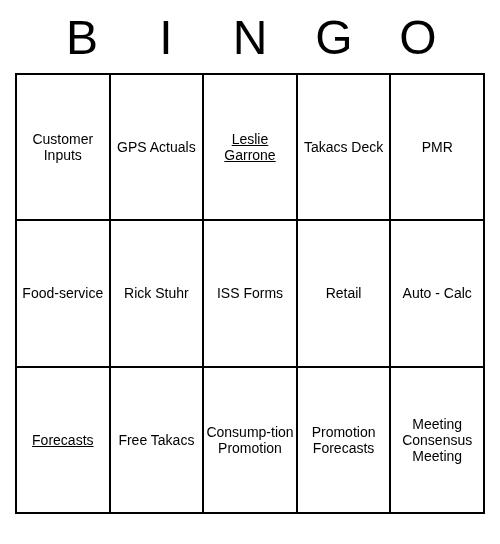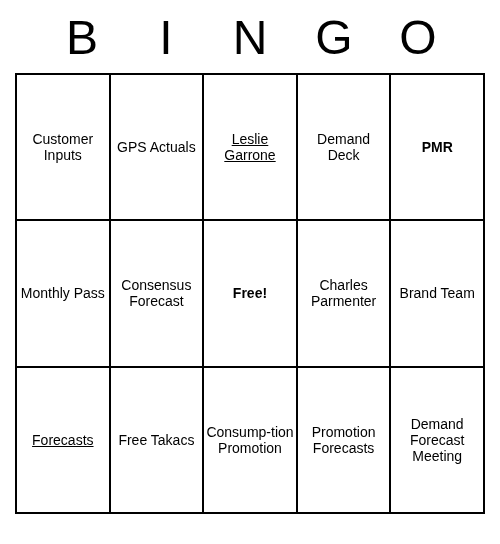--- a/index.html
+++ b/index.html
@@ -42,21 +42,21 @@
       border: 2px solid #000;
       text-align: center;
       vertical-align: middle;
       padding: 2px;
       width: 20%;
       height: 90px;
       font-size: 14px;
       line-height: 1.15;
       color: #000;
     }
-    .fs-lg { font-size: 22px; font-weight: bold; }
+    .fs-lg { font-size: 22px; }
     .fs-md { font-size: 18px; margin-left: 28px; }
     .fs-ms { font-size: 16px; text-decoration: underline; }
     .fs-sm { font-size: 14px; margin-top: 48px; }
     .fs-xs { font-size: 12px; }
   </style>
 </head>
 <body>
 
 <div class="header">
   <div class="header-letter">B</div>
@@ -65,31 +65,31 @@
   <div class="header-letter">G</div>
   <div class="header-letter">O</div>
 </div>
 
 <table class="card">
   <tbody>
       <tr>
     <td class="fs-sm">Customer Inputs</td>
     <td class="fs-md">GPS Actuals</td>
     <td class="fs-ms">Leslie Garrone</td>
-    <td class="fs-sm">Demand Deck</td>
+    <td class="fs-sm">Takacs Deck</td>
     <td class="fs-lg">PMR</td>
   </tr>
   <tr>
-    <td class="fs-sm">Monthly Pass</td>
-    <td class="fs-xs">Consensus Forecast</td>
-    <td class="fs-lg">Free!</td>
-    <td class="fs-xs">Charles Parmenter</td>
-    <td class="fs-md">Brand Team</td>
+    <td class="fs-md">Food-service</td>
+    <td class="fs-lg">Rick Stuhr</td>
+    <td class="fs-md">ISS Forms</td>
+    <td class="fs-lg">Retail</td>
+    <td class="fs-md">Auto - Calc</td>
   </tr>
   <tr>
     <td class="fs-ms">Forecasts</td>
     <td class="fs-md">Free Takacs</td>
     <td class="fs-xs">Consump-tion Promotion</td>
     <td class="fs-xs">Promotion Forecasts</td>
-    <td class="fs-xs">Demand Forecast Meeting</td>
+    <td class="fs-xs">Meeting Consensus Meeting</td>
   </tr>
 </tbody>
   </table>
 
 </body></html>

